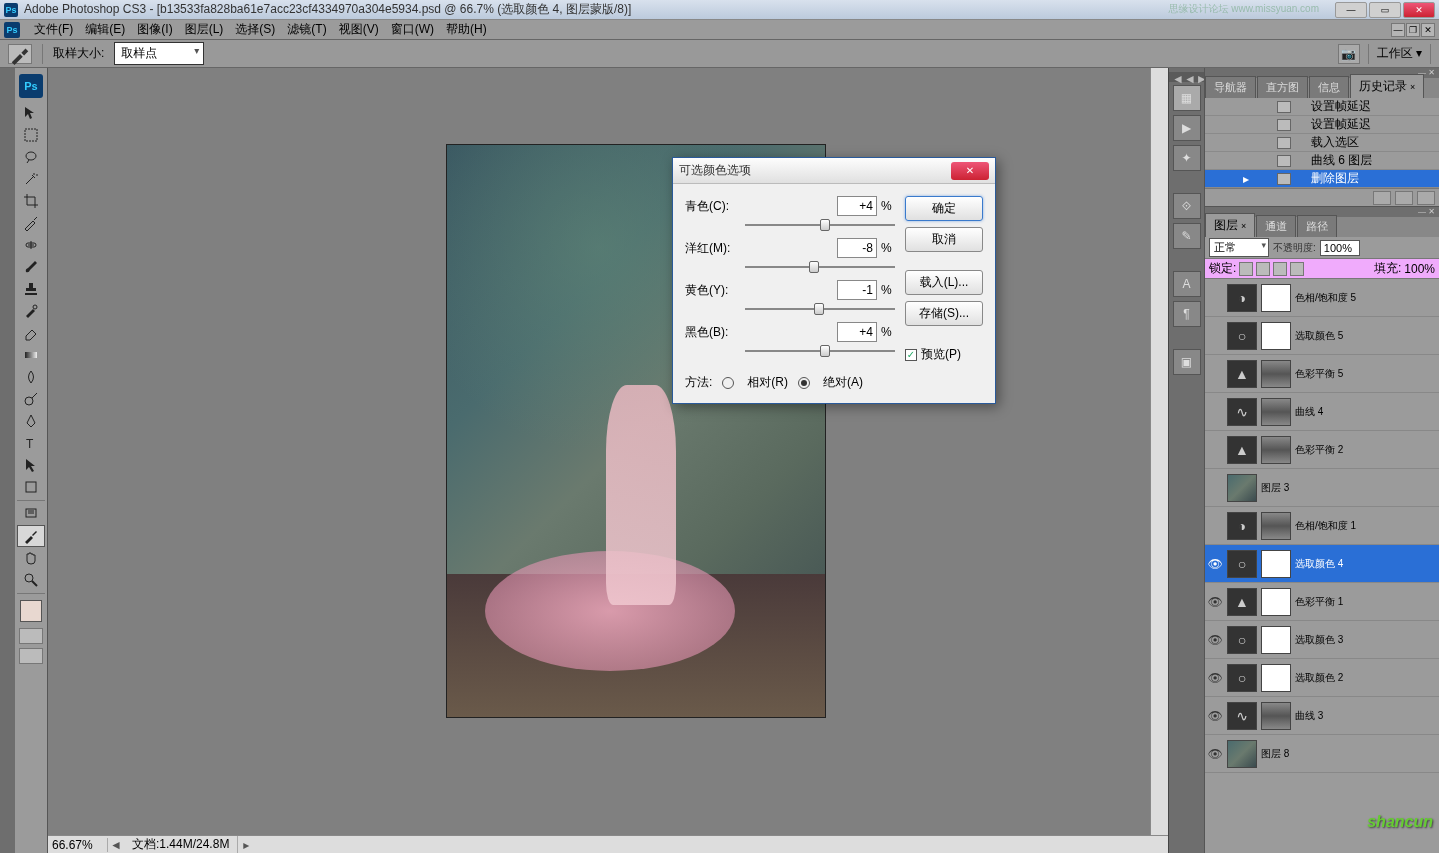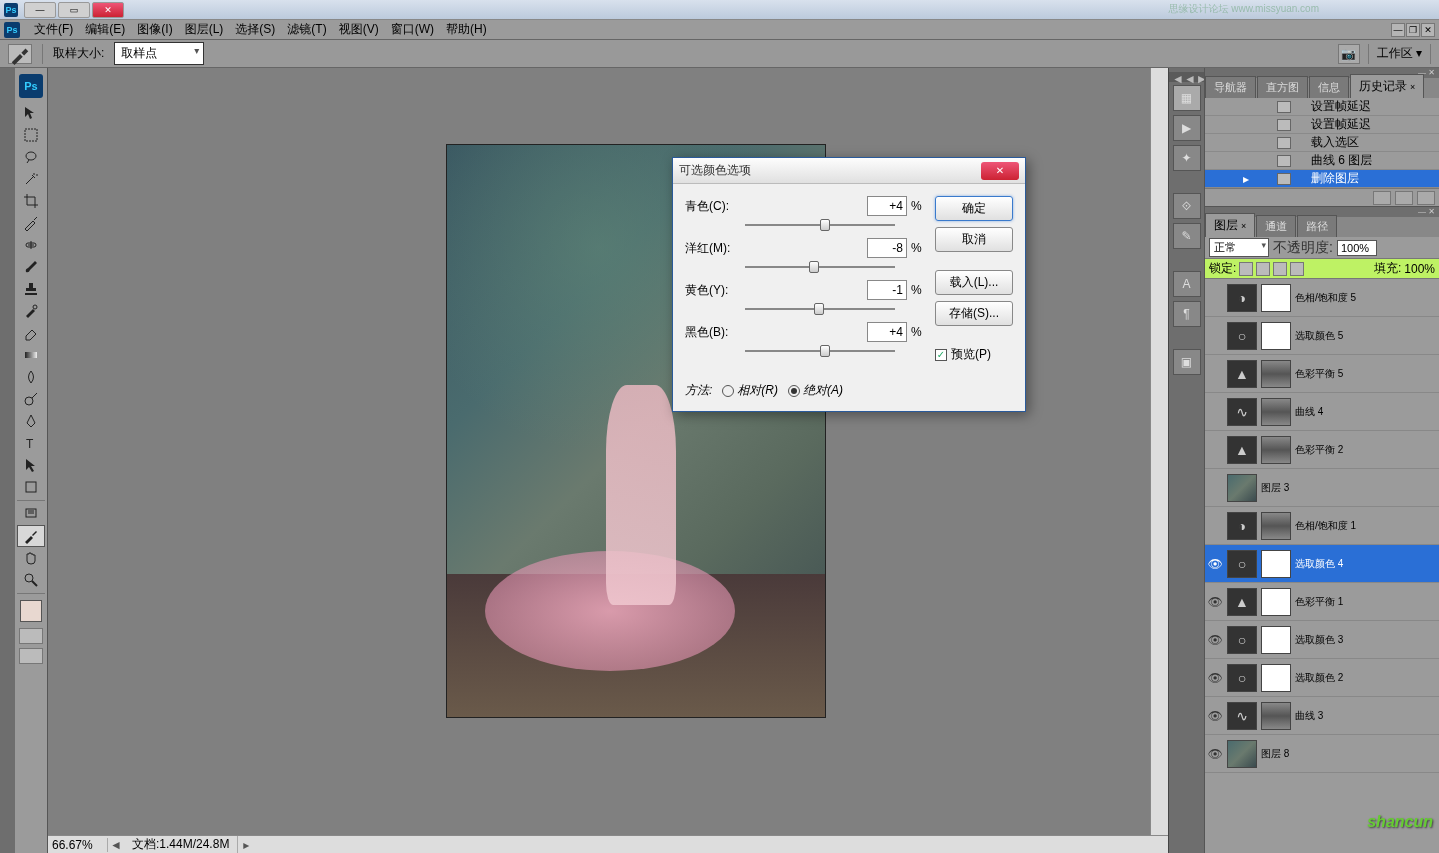--- a/index.html
+++ b/index.html
@@ -83,39 +83,39 @@
 .hist-item.sel { background: #2a6fd6; color: #fff; }
 .hist-item .hicon { width: 14px; height: 12px; background: #bbb; border: 1px solid #666; }
 .hist-footer { height: 18px; background: #9b9b9b; border-top: 1px solid #777; display: flex; justify-content: flex-end; align-items: center; gap: 4px; padding: 0 4px; }
 .hist-footer .fbtn { width: 18px; height: 14px; background: #aaa; border: 1px solid #777; }
 
 
 .layers-panel { flex: 1; display: flex; flex-direction: column; }
 .layers-opts { height: 22px; background: #9b9b9b; display: flex; align-items: center; padding: 0 4px; gap: 4px; border-bottom: 1px solid #777; }
 .layers-opts .combo { background: #fff; border: 1px solid #555; padding: 1px 12px 1px 4px; position: relative; font-size: 11px; min-width: 60px; }
 .layers-opts .combo::after { content: "▾"; position: absolute; right: 2px; top: 1px; font-size: 9px; color: #555; }
-.layers-opts .lbl { font-size: 14px; color: #333; }
+.layers-opts .lbl { font-size: 10px; color: #333; }
 .layers-opts .pct { background: #fff; border: 1px solid #555; padding: 1px 3px; font-size: 11px; width: 40px; }
-.layers-lock { height: 20px; background: #bef264; display: flex; align-items: center; padding: 0 4px; gap: 3px; border-bottom: 1px solid #777; font-size: 11px; }
+.layers-lock { height: 20px; background: #f0abfc; display: flex; align-items: center; padding: 0 4px; gap: 3px; border-bottom: 1px solid #777; font-size: 11px; }
 .layers-lock .lockicon { width: 14px; height: 14px; background: #bbb; border: 1px solid #777; }
 
 .layer-list { flex: 1; background: #9b9b9b; overflow-y: auto; }
 .layer { display: flex; align-items: center; height: 38px; border-bottom: 1px solid #888; padding: 0 2px; gap: 4px; }
 .layer.sel { background: #2a6fd6; color: #fff; }
 .layer .eye { width: 16px; height: 16px; display: flex; align-items: center; justify-content: center; color: #333; }
 .layer .thumb { width: 30px; height: 28px; background: linear-gradient(135deg,#888,#555); border: 1px solid #444; position: relative; }
 .layer .thumb.adj { background: #333; display: flex; align-items: center; justify-content: center; color: #ccc; font-size: 14px; }
 .layer .thumb.img { background: linear-gradient(135deg,#4a6b6e,#6a7a6e,#3a4a4e); }
 .layer .mask { width: 30px; height: 28px; background: #fff; border: 1px solid #444; }
 .layer .mask.gray { background: linear-gradient(#888,#555,#888); }
 .layer .lname { font-size: 10px; }
 .layer.sel .eye { color: #fff; }
 
 
-.dialog { position: absolute; left: 672px; top: 157px; width: 354px; background: #f0f0f0; border: 1px solid #2a5a9a; box-shadow: 3px 3px 12px rgba(0,0,0,.4); }
+.dialog { position: absolute; left: 672px; top: 157px; width: 324px; background: #f0f0f0; border: 1px solid #2a5a9a; box-shadow: 3px 3px 12px rgba(0,0,0,.4); }
 .dialog-title { height: 26px; background: linear-gradient(#fdfdfd,#e0e0e0); display: flex; align-items: center; padding: 0 6px; border-bottom: 1px solid #bbb; }
 .dialog-title .txt { flex: 1; color: #333; font-size: 12px; }
 .dialog-title .close { width: 38px; height: 18px; background: linear-gradient(#e57,#c23); color: #fff; border-radius: 3px; display: flex; align-items: center; justify-content: center; font-size: 10px; }
 .dialog-body { padding: 12px; display: flex; gap: 10px; }
 .dialog-left { flex: 1; }
 .dialog-right { width: 78px; display: flex; flex-direction: column; gap: 6px; }
 .dlg-btn { background: linear-gradient(#fff,#e0e0e0); border: 1px solid #888; border-radius: 3px; padding: 3px 4px; text-align: center; font-size: 12px; }
 .dlg-btn.primary { border: 1px solid #3a7acc; box-shadow: 0 0 3px rgba(60,130,220,.6); }
 .color-row { display: flex; align-items: center; gap: 6px; margin-bottom: 10px; justify-content: flex-end; }
 .color-combo { display: flex; border: 1px solid #555; }
@@ -124,34 +124,35 @@
 .color-combo .carrow { width: 16px; background: linear-gradient(#fff,#ddd); display: flex; align-items: center; justify-content: center; font-size: 9px; }
 .slider-row { margin-bottom: 6px; }
 .slider-row .srow-top { display: flex; align-items: center; gap: 4px; }
 .slider-row .slabel { width: 60px; }
 .slider-row .spacer { flex: 1; }
 .slider-row .sval { width: 40px; border: 1px solid #888; padding: 2px 3px; text-align: right; background: #fff; font-size: 12px; }
 .slider-row .spct { width: 14px; }
 .slider-track { height: 14px; position: relative; margin: 2px 0 4px 60px; width: 150px; }
 .slider-track::before { content: ""; position: absolute; left: 0; right: 0; top: 6px; height: 2px; background: #888; }
 .slider-track .thumb-s { position: absolute; top: 1px; width: 10px; height: 12px; background: linear-gradient(#fff,#ccc); border: 1px solid #666; border-radius: 2px; transform: translateX(-50%); }
-.method-row { display: flex; align-items: flex-start; gap: 10px; margin-top: 24px; font-style: italic; }
-.radio { display: flex; align-items: center; gap: 3px; }
+.method-row { display: flex; align-items: flex-start; gap: 10px; margin-top: 16px; }
+.radio { display: flex; align-items: center; gap: 13px; }
 .radio .r { width: 12px; height: 12px; border: 1px solid #555; border-radius: 50%; display: flex; align-items: center; justify-content: center; }
 .radio .r.checked::after { content: ""; width: 6px; height: 6px; background: #333; border-radius: 50%; }
 .chk-row { display: flex; align-items: center; gap: 4px; margin-top: 14px; }
 .chk { width: 12px; height: 12px; border: 1px solid #555; background: #fff; display: flex; align-items: center; justify-content: center; color: #2a6; font-size: 10px; }
 
 .watermark-br { position: absolute; right: 6px; bottom: 22px; color: #6c3; font-size: 16px; font-weight: bold; font-style: italic; text-shadow: 1px 1px 2px rgba(0,0,0,.6); }
 </style>
 </head>
 <body>
 
 <div class="titlebar">
   <span class="ps-icon">Ps</span>
+  <span class="title">Adobe Photoshop CS3 - [b13533fa828ba61e7acc23cf4334970a304e5934.psd @ 66.7% (选取颜色 4, 图层蒙版/8)]</span>
   <span class="watermark-top">思缘设计论坛 www.missyuan.com</span>
   <div class="winbtns">
     <div class="wbtn">—</div>
     <div class="wbtn">▭</div>
     <div class="wbtn close">✕</div>
   </div>
 </div>
 
 <div class="menubar">
   <span class="ps-small">Ps</span>

